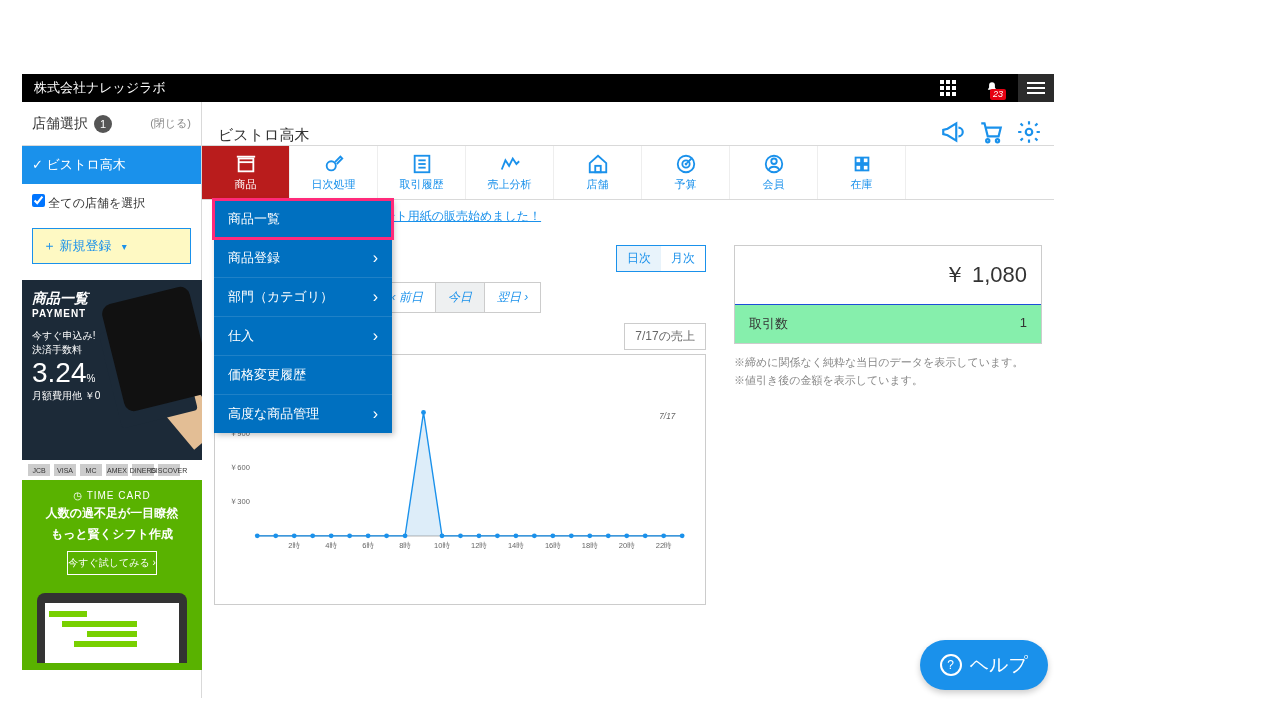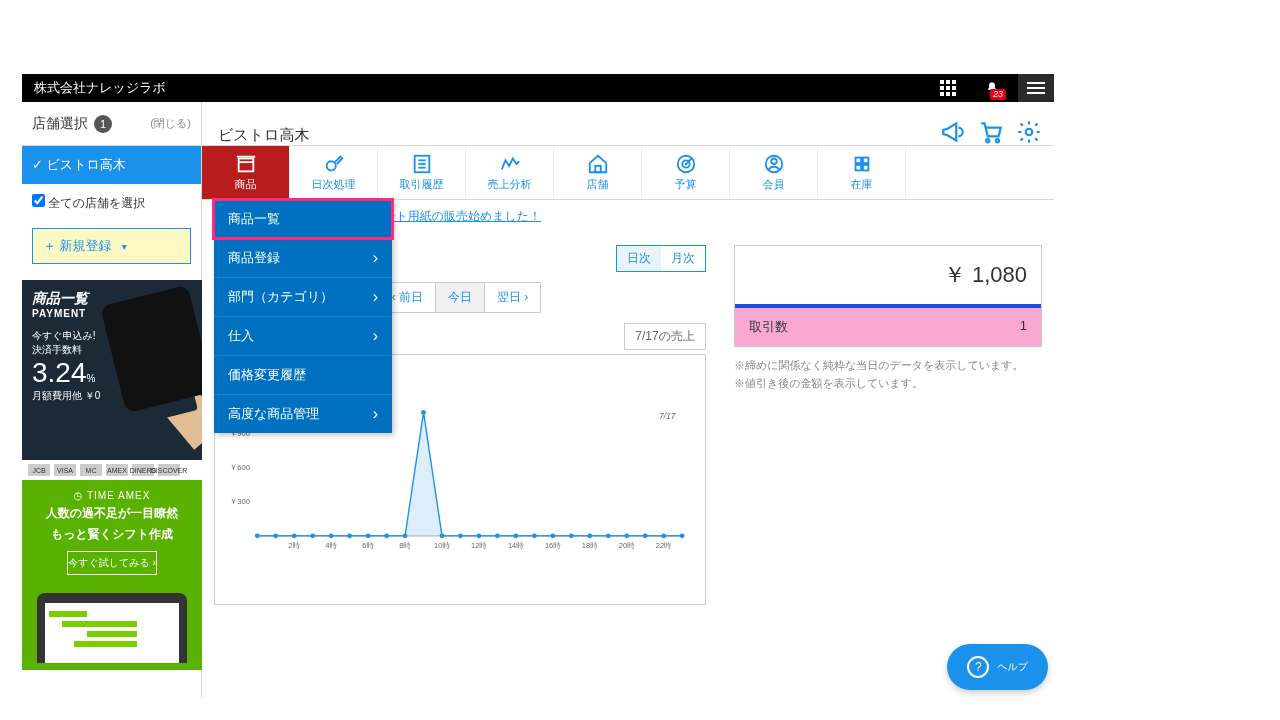--- a/index.html
+++ b/index.html
@@ -69,34 +69,34 @@
   .chev::after { content:"›"; font-size:16px; }
 
   
   .content { display:flex; padding:12px; gap:28px; }
   .chart-area { flex:1; }
   .toggle-row { display:flex; justify-content:flex-end; margin-bottom:10px; }
   .toggle { display:flex; border:1px solid #1a91eb; }
   .toggle span { padding:4px 10px; font-size:12px; color:#1a91eb; }
   .toggle span.active { background:#e8f3fb; }
   .date-pager { display:flex; border:1px solid #ccc; margin:0 auto 10px; width:fit-content; }
-  .date-pager span { padding:6px 12px; font-size:12px; color:#1a91eb; border-right:1px solid #ccc; }
+  .date-pager span { padding:6px 12px; font-size:12px; color:#1a91eb; border-right:1px solid #ccc;font-style:italic; }
   .date-pager span:last-child{border-right:none;}
   .date-pager span.active { background:#eef0f1; }
   .legend-row { display:flex; justify-content:flex-end; margin:8px 0 4px; }
   .legend-btn { border:1px solid #ccc; padding:4px 10px; font-size:12px; color:#666; }
   .chart-box { border:1px solid #ccc; padding:16px 16px 10px 8px; position:relative; background:#fff; }
   .chart-svg { width:100%; height:220px; }
 
   .right-panel { width:308px; }
   .summary { border:1px solid #ccc; }
   .summary-top { text-align:right; font-size:22px; padding:14px 14px; }
-  .summary-row { display:flex; justify-content:space-between; padding:10px 14px; border-top:4px solid #1d4ed8; font-size:13px; background:#f9a8d4;}
+  .summary-row { display:flex; justify-content:space-between; padding:10px 14px; border-top:1px solid #1d4ed8; font-size:13px; background:#86efac;}
   .notes { font-size:11px; color:#888; margin-top:10px; line-height:1.6; }
-  .help-btn { position:absolute; right:28px; bottom:30px; background:#1a91eb; color:#fff; padding:12px 20px; border-radius:999px; font-size:10px; display:flex; align-items:center; gap:8px; box-shadow:0 3px 6px rgba(0,0,0,0.2);}
+  .help-btn { position:absolute; right:28px; bottom:30px; background:#1a91eb; color:#fff; padding:12px 20px; border-radius:999px; font-size:19px; display:flex; align-items:center; gap:8px; box-shadow:0 3px 6px rgba(0,0,0,0.2);}
   .help-btn::before { content:"?"; border:2px solid #fff; border-radius:50%; width:18px; height:18px; display:inline-flex; align-items:center; justify-content:center; font-size:12px; }
 </style>
 </head>
 <body>
 
 <div class="page-wrap">
 
 <div class="topbar">
   <span>株式会社ナレッジラボ</span>
   <div class="topbar-right">
@@ -180,21 +180,21 @@
       </div>
       <div class="card-row" id="card-row">
             <span>JCB</span>
             <span>VISA</span>
             <span>MC</span>
             <span>AMEX</span>
             <span>DINERS</span>
             <span>DISCOVER</span>
           </div>
       <div class="promo2">
-        <div class="tc">TIME AMEX</div>
+        <div class="tc">TIME CARD</div>
         <div class="line">人数の過不足が一目瞭然</div>
         <div class="line">もっと賢くシフト作成</div>
         <div class="cta">今すぐ試してみる ›</div>
         <div class="gantt">
               <div class="gantt-inner">
           <div class="grow" style="width:30%"></div>
                 <div class="grow" style="width:60%;margin-left:10%"></div>
           <div class="grow" style="width:40%;margin-left:30%"></div>
                 <div class="grow" style="width:50%;margin-left:20%"></div>
         </div>

